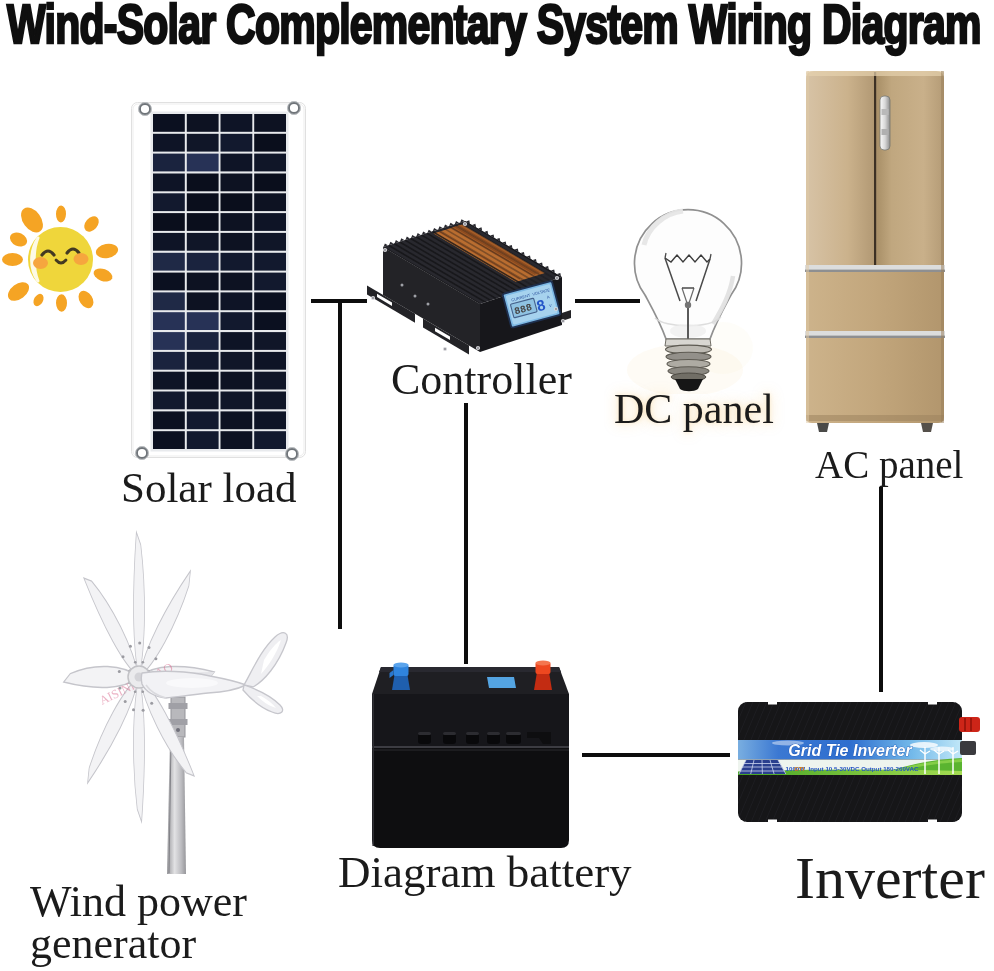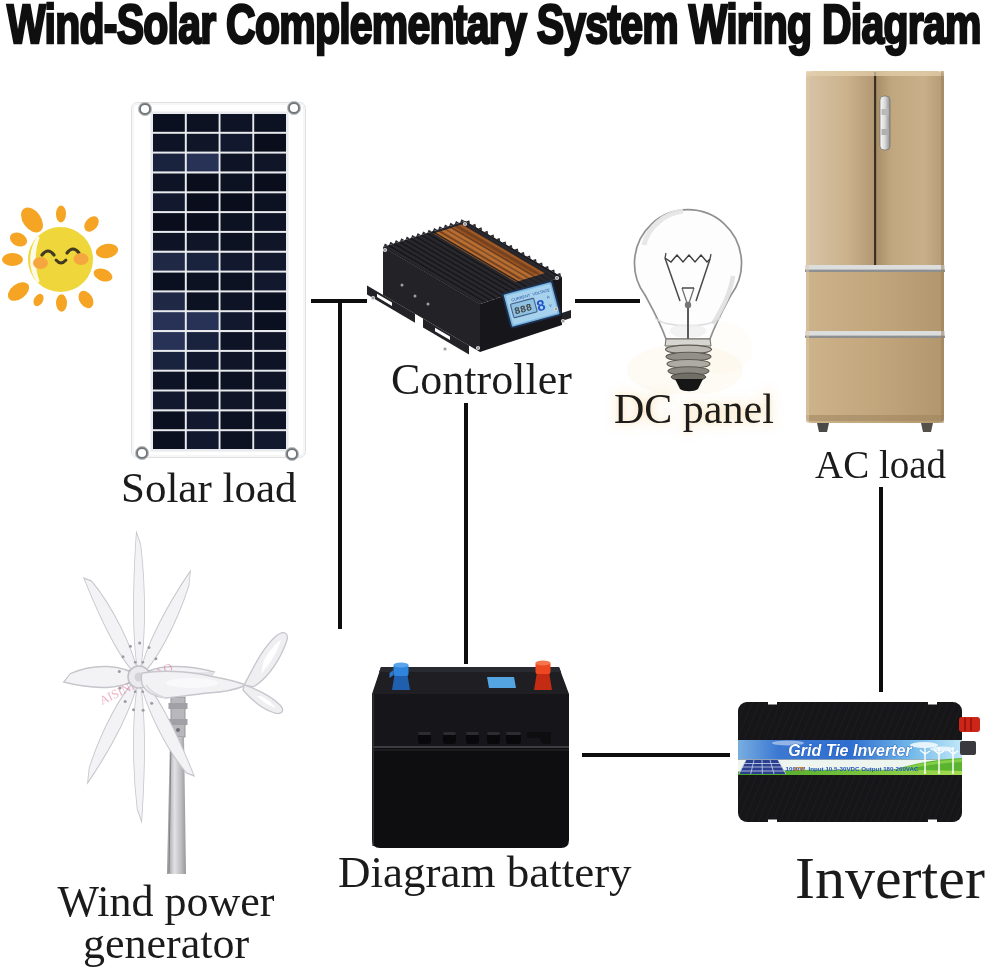--- a/index.html
+++ b/index.html
@@ -494,16 +494,16 @@
 <rect x="200" y="127.5" width="9" height="4" fill="#ffffff"></rect>
 <rect x="231" y="25" width="21" height="15" rx="3" fill="#cd2518"></rect>
 <line x1="237" y1="26" x2="237" y2="39" stroke="#8e1208" stroke-width="1.5"></line>
 <line x1="243" y1="26" x2="243" y2="39" stroke="#8e1208" stroke-width="1.5"></line>
 <rect x="232" y="49" width="16" height="14" rx="2" fill="#3a3a3e"></rect>
 </svg>
 
 <div class="lbl" style="left:121px;top:463px;font-size:43px">Solar load</div>
 <div class="lbl" style="left:391px;top:354px;font-size:44px">Controller</div>
 <div class="lbl" style="left:614px;top:385px;font-size:42px;text-shadow:0 0 14px rgba(238,170,40,0.35),0 0 4px rgba(238,170,40,0.2)">DC panel</div>
-<div class="lbl" style="left:815px;top:442px;font-size:39px">AC load</div>
+<div class="lbl" style="left:815px;top:442px;font-size:39px">AC panel</div>
 <div class="lbl" style="left:338px;top:846px;font-size:45px">Diagram battery</div>
 <div class="lbl" style="left:795px;top:844px;font-size:60px">Inverter</div>
-<div class="lbl" style="left:30px;top:881px;font-size:44px;text-align:center;width:272px;line-height:42px">Wind power<br>generator</div>
+<div class="lbl" style="left:30px;top:881px;font-size:44px;text-align:left;width:272px;line-height:42px">Wind power<br>generator</div>
 
 </body></html>

